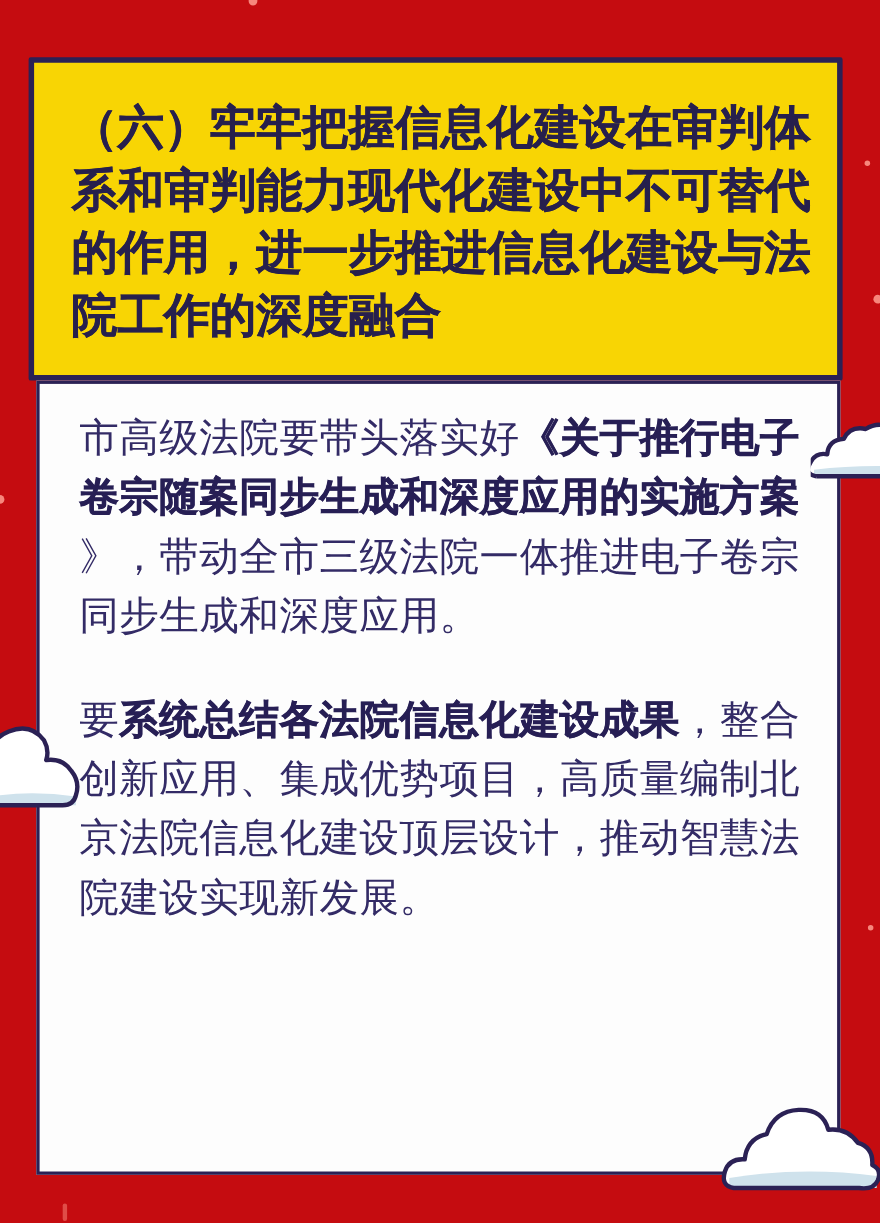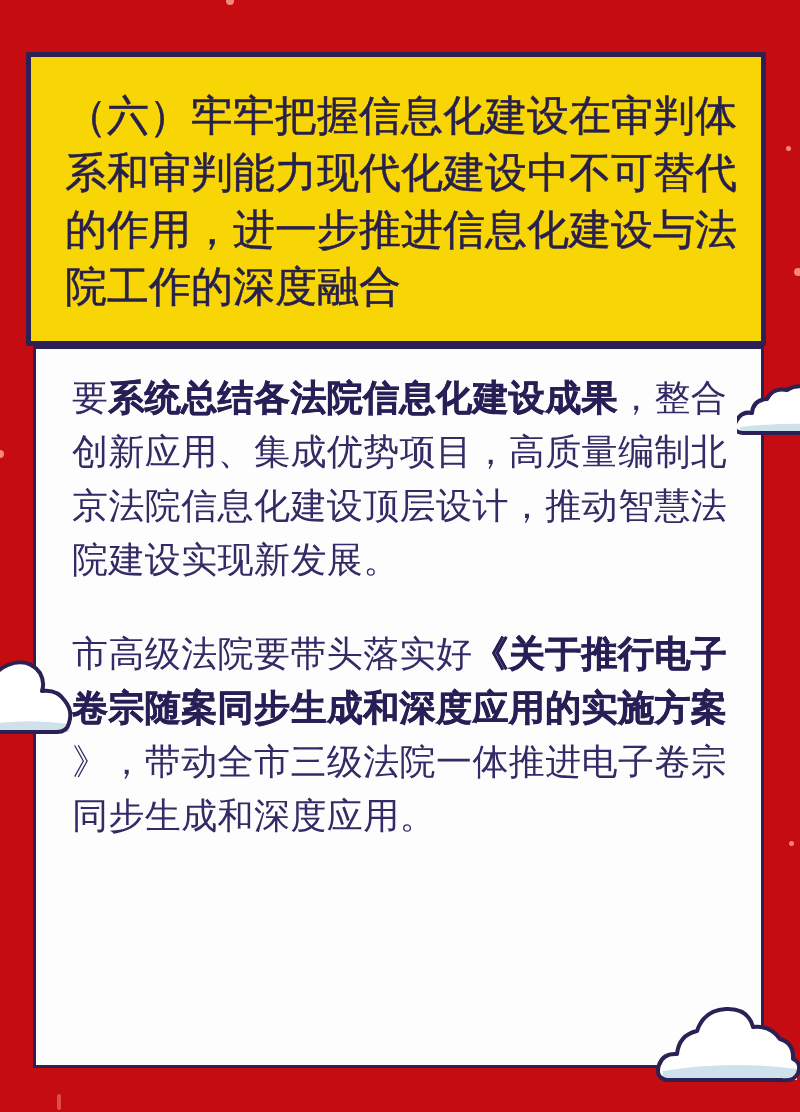--- a/index.html
+++ b/index.html
@@ -13,21 +13,21 @@
   
   .headline-box{
     position:absolute;left:26px;top:52px;width:740px;height:294px;
     box-sizing:border-box;
     background:#f8d504;
     border:5px solid #2b2155;
     border-radius:2px;
     padding:30px 24px 0 34px;
   }
   .headline-text{
-    font-size:42px;line-height:57px;font-weight:400;
+    font-size:42px;line-height:57px;font-weight:700;
     color:#27204d;
     word-break:break-all;line-break:anywhere;
     -webkit-text-stroke:0.5px #27204d;
   }
 
   
   .article-box{
     position:absolute;left:33px;top:346px;width:731px;height:722px;
     box-sizing:border-box;
     background:#fdfdfd;
@@ -65,22 +65,22 @@
 <body>
 
 <div id="canvas">
 
   <div class="headline-box">
     <div class="headline-text">（六）牢牢把握信息化建设在审判体系和审判能力现代化建设中不可替代的作用，进一步推进信息化建设与法院工作的深度融合</div>
   </div>
 
   <div class="article-box">
     <div id="paragraphs">
+        <div class="para"><span>市高级法院要带头落实好</span><span class="b">《关于推行电子卷宗随案同步生成和深度应用的实施方案</span><span>》，带动全市三级法院一体推进电子卷宗同步生成和深度应用。</span></div>
         <div class="para"><span>要</span><span class="b">系统总结各法院信息化建设成果</span><span>，整合创新应用、集成优势项目，高质量编制北京法院信息化建设顶层设计，推动智慧法院建设实现新发展。</span></div>
-        <div class="para"><span>市高级法院要带头落实好</span><span class="b">《关于推行电子卷宗随案同步生成和深度应用的实施方案</span><span>》，带动全市三级法院一体推进电子卷宗同步生成和深度应用。</span></div>
       </div>
   </div>
 
   <div class="cloud" style="left:737px;top:379px;">
     <svg width="110" height="66" viewBox="0 0 110 66">
       <path class="cloud-body" d="M5 54 Q-7 52 0 41 Q5 32 15 34 Q16 21 30 20 Q36 8 50 11 Q63 3 76 12 Q87 18 85 29 Q96 33 99 44 L108 46 L108 54 Z"></path>
       <path class="cloud-shade" d="M3 54 L108 54 L108 47 Q55 42 3 48 Z"></path>
       <path class="cloud-line" d="M5 54 Q-7 52 0 41 Q5 32 15 34 Q16 21 30 20 Q36 8 50 11 Q63 3 76 12 Q87 18 85 29 Q96 33 99 44 L108 46 M108 54 L5 54"></path>
     </svg>
   </div>

